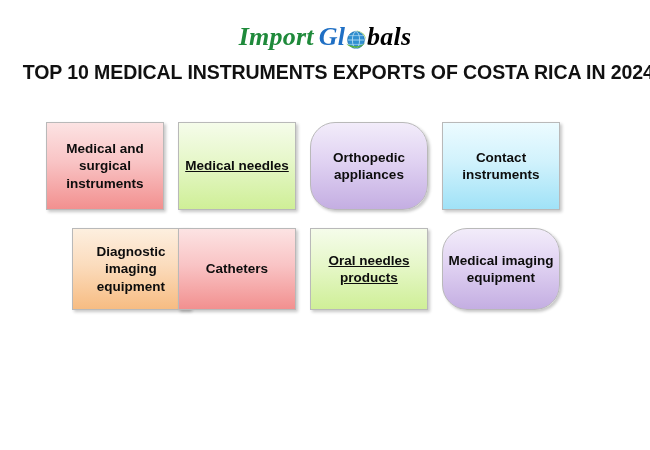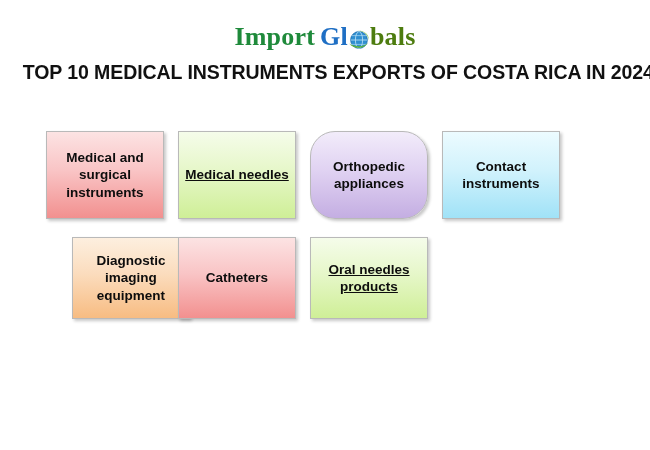--- a/index.html
+++ b/index.html
@@ -25,30 +25,31 @@
     padding-top: 22px;
     box-sizing: border-box;
   }
   #logo {
     display: flex;
     align-items: center;
     font-size: 26px;
     font-weight: bold;
     letter-spacing: 0.2px;
     font-family: "Liberation Serif", serif;
+    font-style: italic;
   }
   .logo-import {
     color: #1f8a3b;
   }
   .logo-gl {
     color: #1f6fc4;
     margin-left: 5px;
   }
   .logo-bals {
-    color: #4d7c0f;
+    color: #000000;
   }
   #globe-icon {
     display: inline-block;
     width: 22px;
     height: 22px;
     position: relative;
     margin: 0 0px;
     vertical-align: middle;
     top: 2px;
   }
@@ -62,21 +63,21 @@
     margin-top: 8px;
     font-family: "Liberation Sans", sans-serif;
     transform: scaleX(0.93);
     white-space: nowrap;
     letter-spacing: -0.1px;
   }
 
   
   #grid {
     position: absolute;
-    top: 131px;
+    top: 122px;
     left: 46px;
     width: 560px;
   }
   .grid-row {
     display: flex;
     margin-bottom: 18px;
   }
   .cell {
     width: 118px;
     margin-right: 14px;
@@ -157,16 +158,19 @@
   <div class="grid-row">
     <div class="cell">
       <div class="box c-orange row2">Diagnostic imaging equipment</div>
     </div>
     <div class="cell">
       <div class="box c-pink row2">Catheters</div>
     </div>
     <div class="cell">
       <div class="box c-green row2">Oral needles products</div>
     </div>
+    <div class="cell">
+      <div class="box c-purple row2">Medical imaging equipment</div>
+    </div>
   </div>
 
 
 </div>
 
 </body></html>

